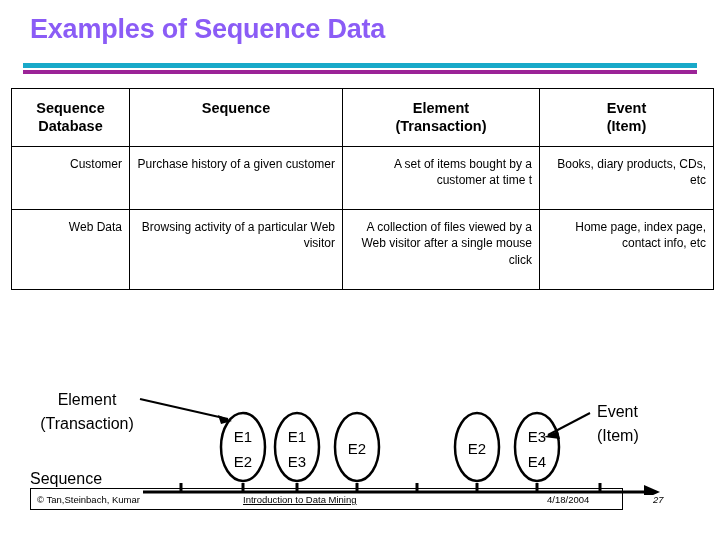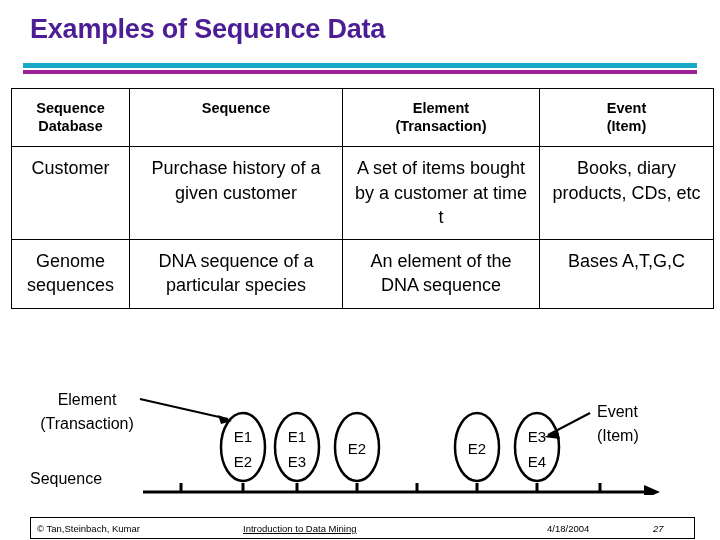--- a/index.html
+++ b/index.html
@@ -15,21 +15,21 @@
     position: relative;
   }
 
   
   .slide-title {
     position: absolute;
     left: 30px;
     top: 14px;
     font-size: 27px;
     font-weight: bold;
-    color: #4c1d95;
+    color: #8b5cf6;
     letter-spacing: -0.2px;
     white-space: nowrap;
   }
 
   
   .rule-wrap {
     position: absolute;
     left: 23px;
     top: 63px;
     width: 674px;
@@ -66,22 +66,22 @@
     color: #000000;
   }
   .seq-table th {
     text-align: center;
     font-size: 14.5px;
     font-weight: bold;
     padding: 10px 4px 11px 4px;
     line-height: 1.25;
   }
   .seq-table td {
-    text-align: center;
-    font-size: 18px;
+    text-align: right;
+    font-size: 12px;
     font-weight: normal;
     padding: 9px 7px 10px 7px;
     line-height: 1.35;
   }
   .col-a { width: 118px; }
   .col-b { width: 213px; }
   .col-c { width: 197px; }
   .col-d { width: 174px; }
 
   .row-r1 td { height: 43px; }
@@ -109,22 +109,22 @@
     font-family: "Liberation Sans", sans-serif;
     font-size: 15px;
     fill: #000000;
     text-anchor: middle;
   }
 
   
   .footer-box {
     position: absolute;
     left: 30px;
-    top: 517px;
-    width: 665px;
+    top: 488px;
+    width: 593px;
     height: 22px;
     border: 1.5px solid #000000;
     box-sizing: border-box;
   }
   .footer-item {
     position: absolute;
     font-size: 9.5px;
     color: #000000;
     top: 5px;
     white-space: nowrap;
@@ -171,25 +171,25 @@
       </th>
     </tr>
   </thead>
   <tbody>
     <tr class="row-r1">
       <td>Customer</td>
       <td>Purchase history of a given customer</td>
       <td>A set of items bought by a customer at time t</td>
       <td>Books, diary products, CDs, etc</td>
     </tr>
-    <tr class="row-r4">
-      <td>Genome sequences</td>
-      <td>DNA sequence of a particular species</td>
-      <td>An element of the DNA sequence</td>
-      <td>Bases A,T,G,C</td>
+    <tr class="row-r2">
+      <td>Web Data</td>
+      <td>Browsing activity of a particular Web visitor</td>
+      <td>A collection of files viewed by a Web visitor after a single mouse click</td>
+      <td>Home page, index page, contact info, etc</td>
     </tr>
   </tbody>
 </table>
 
 <div class="diagram">
   <svg width="720" height="120" viewBox="0 0 720 120" xmlns="http://www.w3.org/2000/svg">
 
     <text class="dg-label" x="87" y="30" text-anchor="middle">Element</text>
     <text class="dg-label" x="87" y="54" text-anchor="middle">(Transaction)</text>
 

